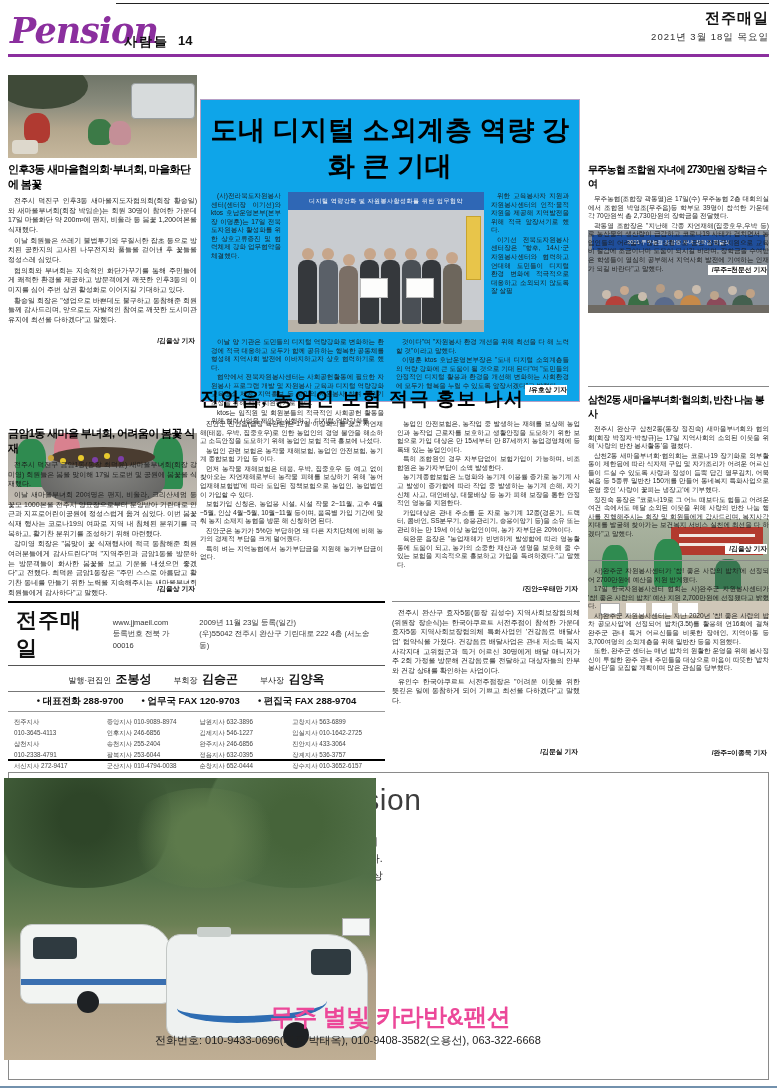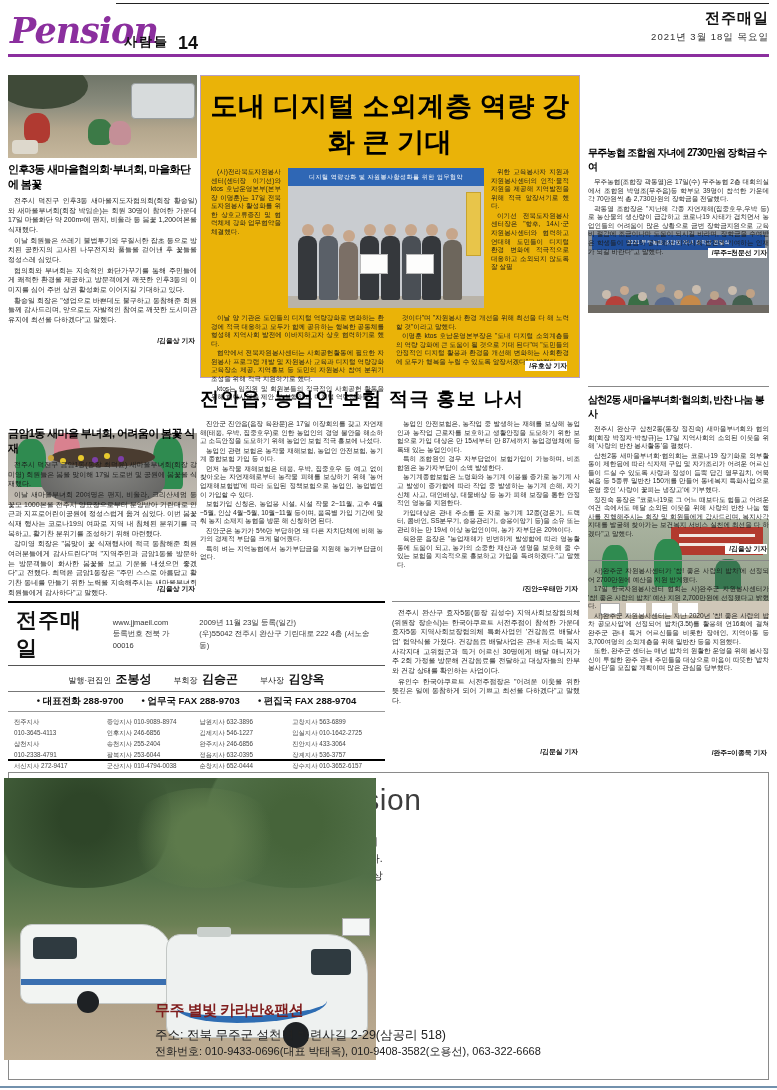--- a/index.html
+++ b/index.html
@@ -6,21 +6,21 @@
   .page{position:relative;width:777px;height:1090px;background:#fff;overflow:hidden;
         font-family:"Liberation Sans",sans-serif;color:#111;}
   .abs{position:absolute;}
   .serif{font-family:"Liberation Serif",serif;}
 
   
   .topline{position:absolute;left:116px;right:8px;top:3px;height:1px;background:#222;}
   .people-logo{position:absolute;left:10px;top:10px;font-family:"DejaVu Serif",serif;
     font-style:italic;font-weight:bold;font-size:35px;color:#8b2f9e;letter-spacing:-1px;}
   .sec-kr{position:absolute;left:124px;top:33px;font-size:13px;font-weight:bold;letter-spacing:2px;}
-  .pagenum{position:absolute;left:178px;top:33px;font-size:18px;font-weight:bold;}
+  .pagenum{position:absolute;left:178px;top:33px;font-size:13px;font-weight:bold;}
   .paper-name{position:absolute;right:8px;top:9px;font-size:15px;font-weight:bold;letter-spacing:1px;}
   .issue-date{position:absolute;right:8px;top:31px;font-size:9.5px;color:#333;letter-spacing:1px;}
   .purple-rule{position:absolute;left:8px;right:8px;top:54px;height:3px;background:#8b2f9e;}
 
   
   .art{overflow:hidden;}
   .art-head{font-weight:bold;font-size:11px;letter-spacing:-0.6px;color:#000;margin:0 0 4px;}
   .art-head-sm{font-weight:bold;font-size:10px;letter-spacing:-0.7px;color:#000;margin:0 0 4px;}
   .bodytxt{font-size:7px;line-height:1.38;text-align:justify;color:#1b1b1b;}
   .bodytxt-sm{font-size:6.6px;line-height:1.3;text-align:justify;color:#1b1b1b;}
@@ -75,21 +75,21 @@
   .ph5 .redsign::before{content:"";position:absolute;left:8px;top:7px;right:8px;height:3px;background:#f2e7e2;}
   .ph5 .redsign::after{content:"";position:absolute;left:8px;top:16px;right:24px;height:3px;background:#f2e7e2;}
   .ph5 .table{position:absolute;bottom:0;left:0;right:0;height:18px;background:#cfc7b8;}
   .ph5 .box{position:absolute;bottom:4px;left:12px;width:18px;height:10px;background:#fff;border:1px solid #aaa;
             box-shadow:26px 0 0 #fff,52px 0 0 #fff,78px 0 0 #fff;}
   .ph5 .g1{position:absolute;left:14px;top:26px;width:26px;height:42px;background:#2f8b50;border-radius:40% 40% 10% 10%;}
   .ph5 .g2{position:absolute;left:66px;top:20px;width:28px;height:48px;background:#2f8b50;border-radius:40% 40% 10% 10%;}
   .ph5 .g3{position:absolute;right:28px;top:40px;width:26px;height:30px;background:#377750;border-radius:40% 40% 10% 10%;}
 
   
-  .feature-box{border:1.5px solid #b59fc6;background:#eab308;}
+  .feature-box{border:1.5px solid #b59fc6;background:#0ea5e9;margin-top:24px;}
   .f-head{font-size:27px;font-weight:bold;text-align:center;letter-spacing:0.5px;margin-top:12px;color:#000;}
   .f-sub{font-size:10.5px;font-weight:bold;text-align:center;margin:10px 22px 0;padding-bottom:8px;border-bottom:1px solid #999;color:#222;}
   .f-row1{display:flex;gap:7px;margin:8px 10px 0;}
   .f-colL{width:70px;} .f-colR{width:78px;}
   .f-photo{flex:1;height:140px;}
   .f-row2{display:flex;gap:12px;margin:6px 10px 0;height:86px;overflow:hidden;}
   .f-row2>div{flex:1;}
 
   
   .j-head{font-size:19px;font-weight:bold;letter-spacing:1.5px;color:#000;margin:2px 0 8px;}
@@ -108,21 +108,21 @@
   .m-r4{display:flex;padding:4px 6px;gap:6px;}
   .m-r4>div{flex:1;font-size:6.3px;color:#444;line-height:1.75;}
   .m-r4 div div{white-space:nowrap;overflow:hidden;}
   .m-r5{border-top:1.5px solid #000;display:flex;gap:18px;justify-content:center;padding:2px 0;
         font-size:7px;font-weight:bold;color:#111;}
 
   
   .ad-box{border:1px solid #8a8a8a;background:#fff;}
   .ad-head{position:absolute;left:22px;top:10px;font-size:30px;color:#3d3d3d;letter-spacing:0.5px;}
   .ad-body{position:absolute;left:22px;top:60px;width:352px;font-size:10.5px;line-height:1.62;color:#2b2b2b;}
-  .ad-brand{font-size:15px;font-weight:bold;color:#7f1d1d;letter-spacing:-0.5px;}
+  .ad-brand{font-size:24px;font-weight:bold;color:#ec4899;letter-spacing:-0.5px;text-align:center;}
   .ad-addr{font-size:12.5px;color:#222;margin-top:7px;}
   .ad-tel{font-size:11px;color:#222;}
 
   .ph-big{background:linear-gradient(180deg,#3f5a37 0%,#527048 35%,#6b8054 52%,#a99a82 68%,#bfae94 100%);}
   .ph-big .fol1{position:absolute;left:-20px;top:-30px;width:200px;height:140px;border-radius:50%;
     background:radial-gradient(circle,#2e4528 20%,#3f5a37 70%,transparent 72%);}
   .ph-big .fol2{position:absolute;right:-30px;top:-20px;width:220px;height:130px;border-radius:50%;
     background:radial-gradient(circle,#46643a 20%,#527048 70%,transparent 72%);}
   .ph-big .fol3{position:absolute;left:120px;top:10px;width:160px;height:100px;border-radius:50%;
     background:radial-gradient(circle,#5d7a4b 30%,transparent 72%);}
@@ -268,21 +268,21 @@
         <div>(우)55042 전주시 완산구 기린대로 222 4층 (서노송동)</div>
       </div>
     </div>
     <div class="m-r2">
       <span><span class="m-lab">발행·편집인</span> <span class="m-name">조봉성</span></span>
       <span><span class="m-lab">부회장</span> <span class="m-name">김승곤</span></span>
       <span><span class="m-lab">부사장</span> <span class="m-name">김양옥</span></span>
     </div>
     <div class="m-r3">
       <span>• 대표전화 288-9700</span>
-      <span>• 업무국 FAX 288-9703</span>
+      <span>• 업무국 FAX 120-9703</span>
       <span>• 편집국 FAX 288-9704</span>
     </div>
     <div class="m-r4">
       <div>
           <div>전주지사</div>
           <div>010-3645-4113</div>
           <div>삼천지사</div>
           <div>010-2338-4791</div>
           <div>서신지사  272-9417</div>
           <div>효자지사  010-6846-0836</div>
@@ -326,21 +326,21 @@
       </div>
     <div class="reporter">/김문실 기자</div>
   </div>
 
   <div class="abs photo ph4" style="left:588px;top:75px;width:181px;height:83px;">
     <div class="banner">2021 무주농협 조합원 자녀 장학금 전달식</div>
     <div class="crowd"></div>
     <div class="floor"></div>
   </div>
 
-  <div class="abs art" style="left:588px;top:146px;width:181px;height:114px;">
+  <div class="abs art" style="left:588px;top:163px;width:181px;height:114px;">
     <div class="art-head-sm">무주농협 조합원 자녀에 2730만원 장학금 수여</div>
     <div class="bodytxt-sm">
         <p class="para">무주농협(조합장 곽동열)은 17일(수) 무주농협 2층 대회의실에서 조합원 박영조(무주읍)등 학부모 39명이 참석한 가운데 각 70만원씩 총 2,730만원의 장학금을 전달했다.</p>
         <p class="para">곽동열 조합장은 "지난해 각종 자연재해(집중호우,우박 등)로 농산물의 생산량이 급감하고 코로나19 사태가 겹치면서 농업인들의 어려움이 많은 상황으로 금번 장학금지원으로 교육비 절감에 조금이나마 도움이 되시길 바라며, 장학금을 수여받은 학생들이 열심히 공부해서 지역사회 발전에 기여하는 인재가 되길 바란다"고 말했다.</p>
       </div>
     <div class="reporter">/무주=천문선 기자</div>
   </div>
 
   <div class="abs photo ph5" style="left:588px;top:281px;width:181px;height:100px;">
     <div class="redsign"></div>
@@ -389,19 +389,18 @@
         <div class="vent"></div>
         <div class="win"></div>
         <div class="swoosh"></div>
         <div class="wheel"></div>
       </div>
       <div class="ac"></div>
     </div>
 
     <div class="abs" style="left:146px;top:228px;width:470px;">
       <div class="ad-brand">무주 별빛 카라반&amp;팬션</div>
-      <div class="ad-addr">주소: 전북 무주군 설천면 백련사길 2-29(삼공리 518)</div>
       <div class="ad-tel">전화번호: 010-9433-0696(대표 박태옥), 010-9408-3582(오용선), 063-322-6668</div>
     </div>
   </div>
 
   <div class="bottom-blue"></div>
 </div>
 
 </body></html>

